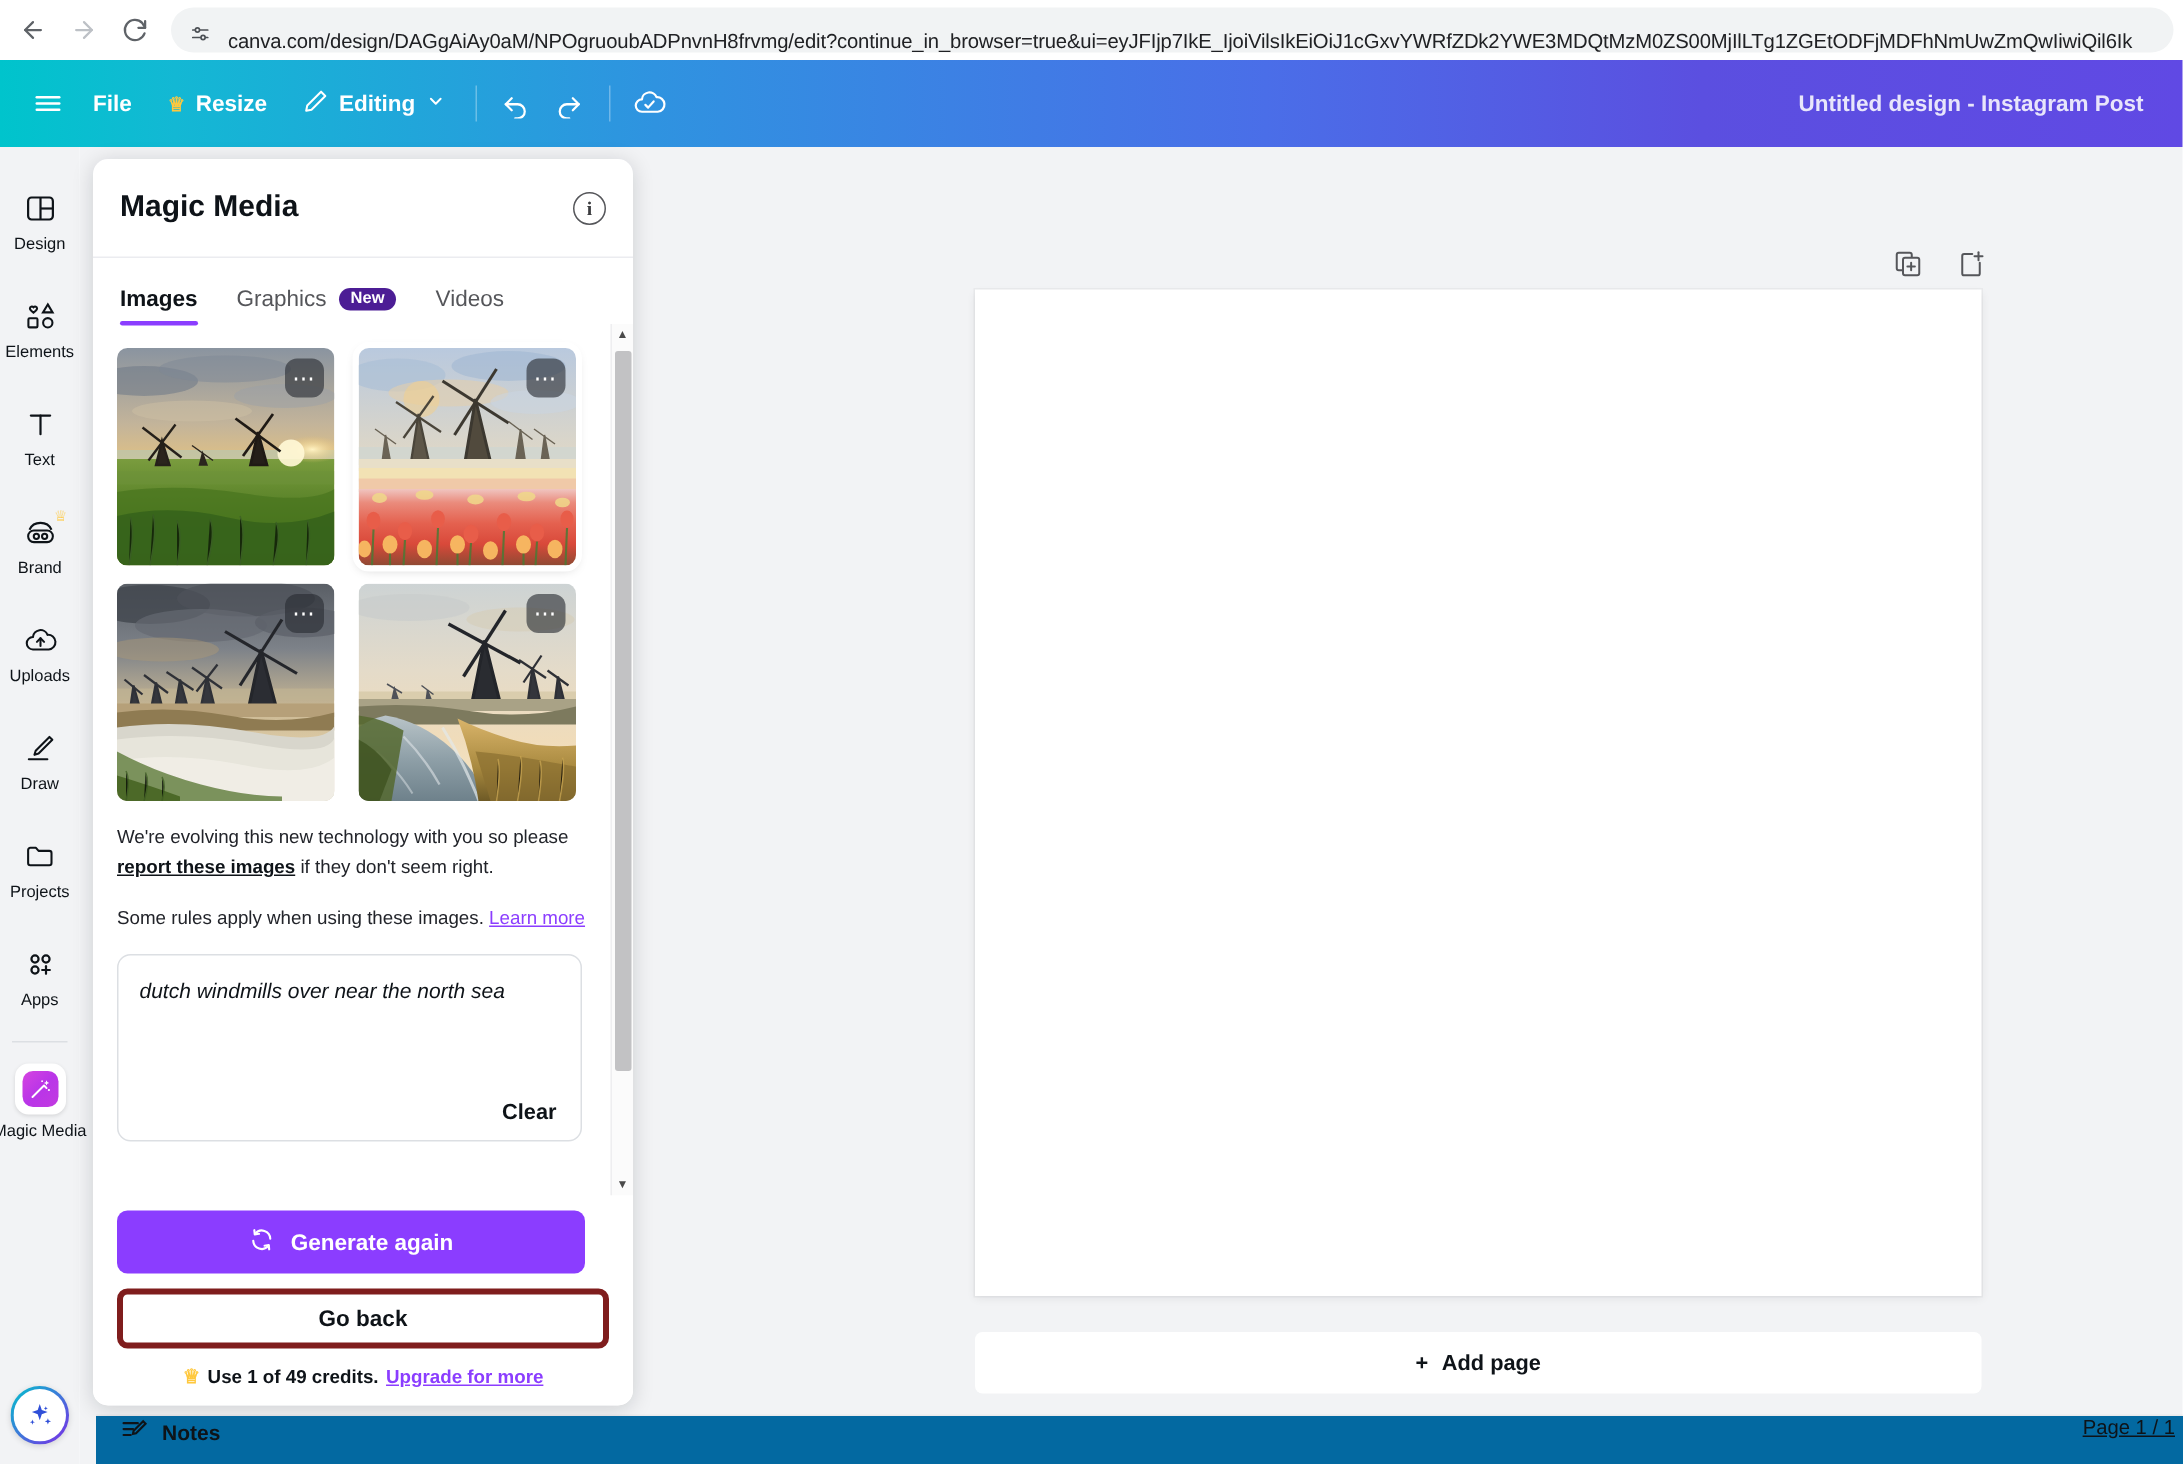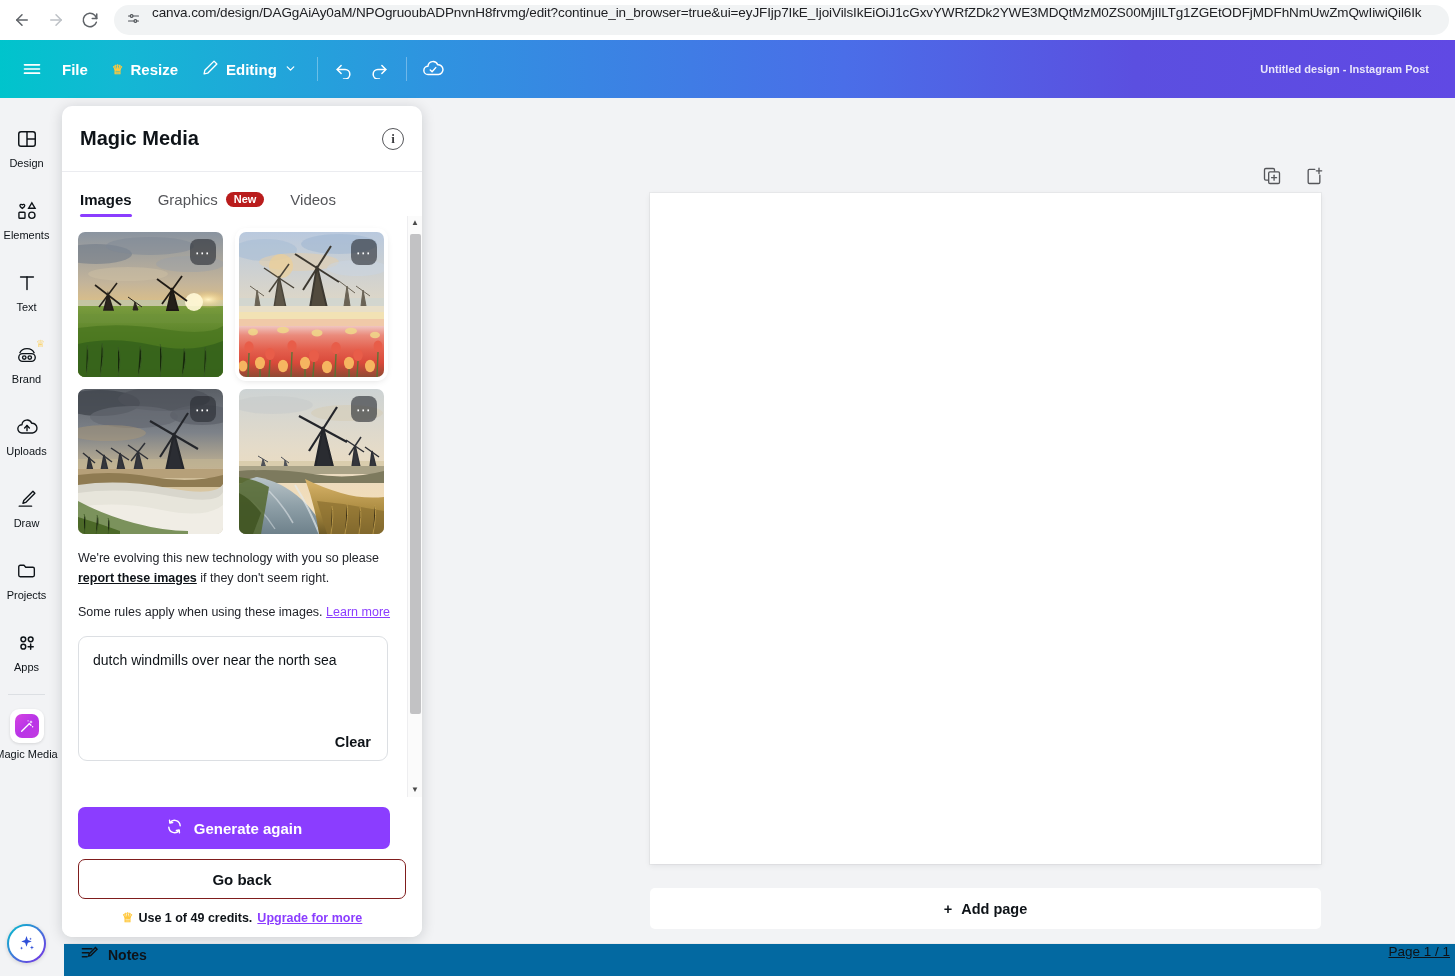--- a/index.html
+++ b/index.html
@@ -25,21 +25,21 @@
     border-radius: 50%;
     color: #5f6368;
     flex: 0 0 auto;
   }
   .nav-btn.disabled { color: #bdc1c6; }
   .url-field {
     flex: 1 1 auto;
     height: 30px;
     background: #f1f3f4;
     border-radius: 16px;
-    display: flex; align-items: flex-start;
+    display: flex; align-items: flex-end;
     padding: 0 10px 0 6px;
     margin-left: 6px;
     overflow: hidden;
   }
   .site-info {
     width: 26px; height: 26px;
     border-radius: 50%;
     display: flex; align-items: center; justify-content: center;
     flex: 0 0 auto;
     color: #4d5156;
@@ -76,21 +76,21 @@
     border-radius: 6px;
     color: #ffffff;
   }
   .tb-divider {
     width: 1px; height: 24px;
     background: rgba(255,255,255,0.32);
     margin: 0 8px;
   }
   .tb-spacer { flex: 1 1 auto; }
   .doc-title {
-    font-size: 11px; font-weight: bold;
+    font-size: 15px; font-weight: bold;
     color: rgba(255,255,255,0.86);
     padding-right: 12px;
     white-space: nowrap;
   }
   .crown { color: #ffc83d; font-size: 13px; }
 
   
   .left-rail {
     position: absolute; left: 0; top: 98px;
     width: 53px; height: 878px;
@@ -200,21 +200,21 @@
     margin-top: 20px;
   }
   .mm-tab.active { color: #0e1318; font-weight: bold; }
   .mm-tab.active::after {
     content: ""; position: absolute;
     left: 0; right: 0; bottom: -1px;
     height: 3px; background: #8b3dff;
     border-radius: 2px;
   }
   .badge-new {
-    background: #b91c1c; color: #ffffff;
+    background: #4c1d95; color: #ffffff;
     font-size: 11px; font-weight: bold;
     padding: 0 8px; border-radius: 10px;
     line-height: 1.3;
   }
   .mm-scroll {
     flex: 1 1 auto;
     position: relative;
     overflow: hidden;
     padding: 16px 18px 0 16px;
   }
@@ -259,20 +259,21 @@
     width: 310px; height: 125px;
     border: 1px solid #dcdfe3;
     border-radius: 9px;
     padding: 13px 14px;
     position: relative;
     background: #fff;
   }
   .prompt-text {
     font-size: 14px; color: #0e1318;
     line-height: 1.45;
+    font-style: italic;
   }
   .clear-btn {
     position: absolute; right: 16px; bottom: 10px;
     font-size: 14.5px; font-weight: bold; color: #0e1318;
   }
   .panel-scrollbar {
     position: absolute; right: 0px; top: 0px;
     width: 15px; height: 100%;
     background: #fbfbfb;
     border-left: 1px solid #eeeef0;
@@ -295,21 +296,21 @@
     background: #8b3dff;
     color: #ffffff;
     border-radius: 7px;
     display: flex; align-items: center; justify-content: center;
     gap: 11px;
     font-size: 15px; font-weight: bold;
   }
   .btn-back {
     width: 328px; height: 40px;
     margin-top: 10px;
-    border: 1px solid #7f1d1d;
+    border: 4px solid #7f1d1d;
     border-radius: 7px;
     display: flex; align-items: center; justify-content: center;
     font-size: 15px; font-weight: bold;
     color: #0e1318;
     background: #fff;
   }
   .credits {
     margin-top: 11px;
     display: flex; align-items: center; justify-content: center;
     gap: 5px;

